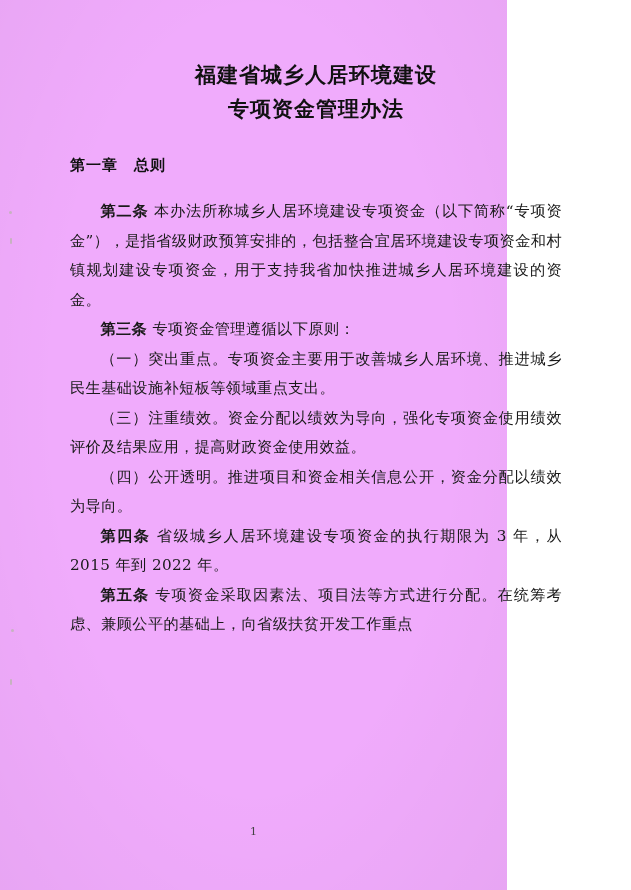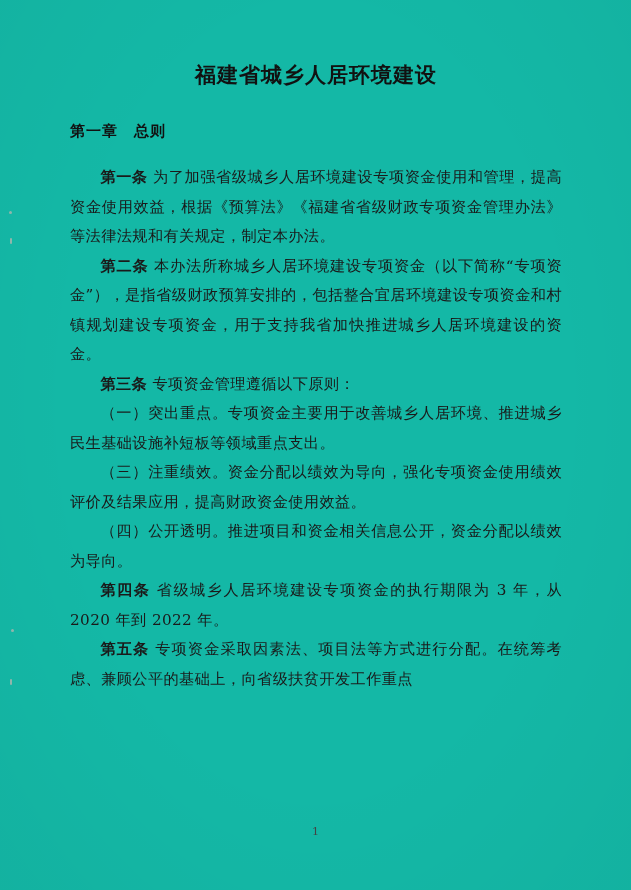--- a/index.html
+++ b/index.html
@@ -9,23 +9,23 @@
   }
   body {
     width: 631px;
     height: 890px;
     overflow: hidden;
     font-family: "DejaVu Serif", "Liberation Serif", serif;
     color: #1b1b1b;
   }
   .page {
     position: relative;
-    width: 631px;
+    width: 507px;
     height: 890px;
-    background: #14b8a6;
+    background: #f0abfc;
     box-sizing: border-box;
   }
   
   .page::before {
     content: "";
     position: absolute;
     inset: 0;
     background:
       radial-gradient(ellipse at 50% 45%, rgba(255,255,255,0) 55%, rgba(0,0,0,0.035) 100%);
     pointer-events: none;
@@ -105,50 +105,47 @@
 
   <span class="speck s1"></span>
   <span class="speck s2"></span>
   <span class="speck s3"></span>
   <span class="speck s4"></span>
 
   <div class="content">
 
     <div class="doc-title">
       <div>福建省城乡人居环境建设</div>
+      <div>专项资金管理办法</div>
     </div>
 
     <div class="chapter-heading">
       <span>第一章</span><span class="gap"></span><span>总则</span>
     </div>
 
     <div class="body-block">
 
-      <p class="para indent2 article">
-        <span class="art-no">第一条</span>
-        <span>为了加强省级城乡人居环境建设专项资金使用和管理，提高资金使用效益，根据《预算法》《福建省省级财政专项资金管理办法》等法律法规和有关规定，制定本办法。</span>
-      </p>
 
       <p class="para indent2 article">
         <span class="art-no">第二条</span>
         <span>本办法所称城乡人居环境建设专项资金（以下简称“专项资金”），是指省级财政预算安排的，包括整合宜居环境建设专项资金和村镇规划建设专项资金，用于支持我省加快推进城乡人居环境建设的资金。</span>
       </p>
 
       <p class="para indent2 article">
         <span class="art-no">第三条</span>
         <span>专项资金管理遵循以下原则：</span>
       </p>
 
       <p class="para indent2">（一）突出重点。专项资金主要用于改善城乡人居环境、推进城乡民生基础设施补短板等领域重点支出。</p>
       <p class="para indent2">（三）注重绩效。资金分配以绩效为导向，强化专项资金使用绩效评价及结果应用，提高财政资金使用效益。</p>
       <p class="para indent2">（四）公开透明。推进项目和资金相关信息公开，资金分配以绩效为导向。</p>
 
       <p class="para indent2 article">
         <span class="art-no">第四条</span>
-        <span>省级城乡人居环境建设专项资金的执行期限为 3 年，从 2020 年到 2022 年。</span>
+        <span>省级城乡人居环境建设专项资金的执行期限为 3 年，从 2015 年到 2022 年。</span>
       </p>
 
       <p class="para indent2 article">
         <span class="art-no">第五条</span>
         <span>专项资金采取因素法、项目法等方式进行分配。在统筹考虑、兼顾公平的基础上，向省级扶贫开发工作重点</span>
       </p>
 
     </div>
   </div>
 

